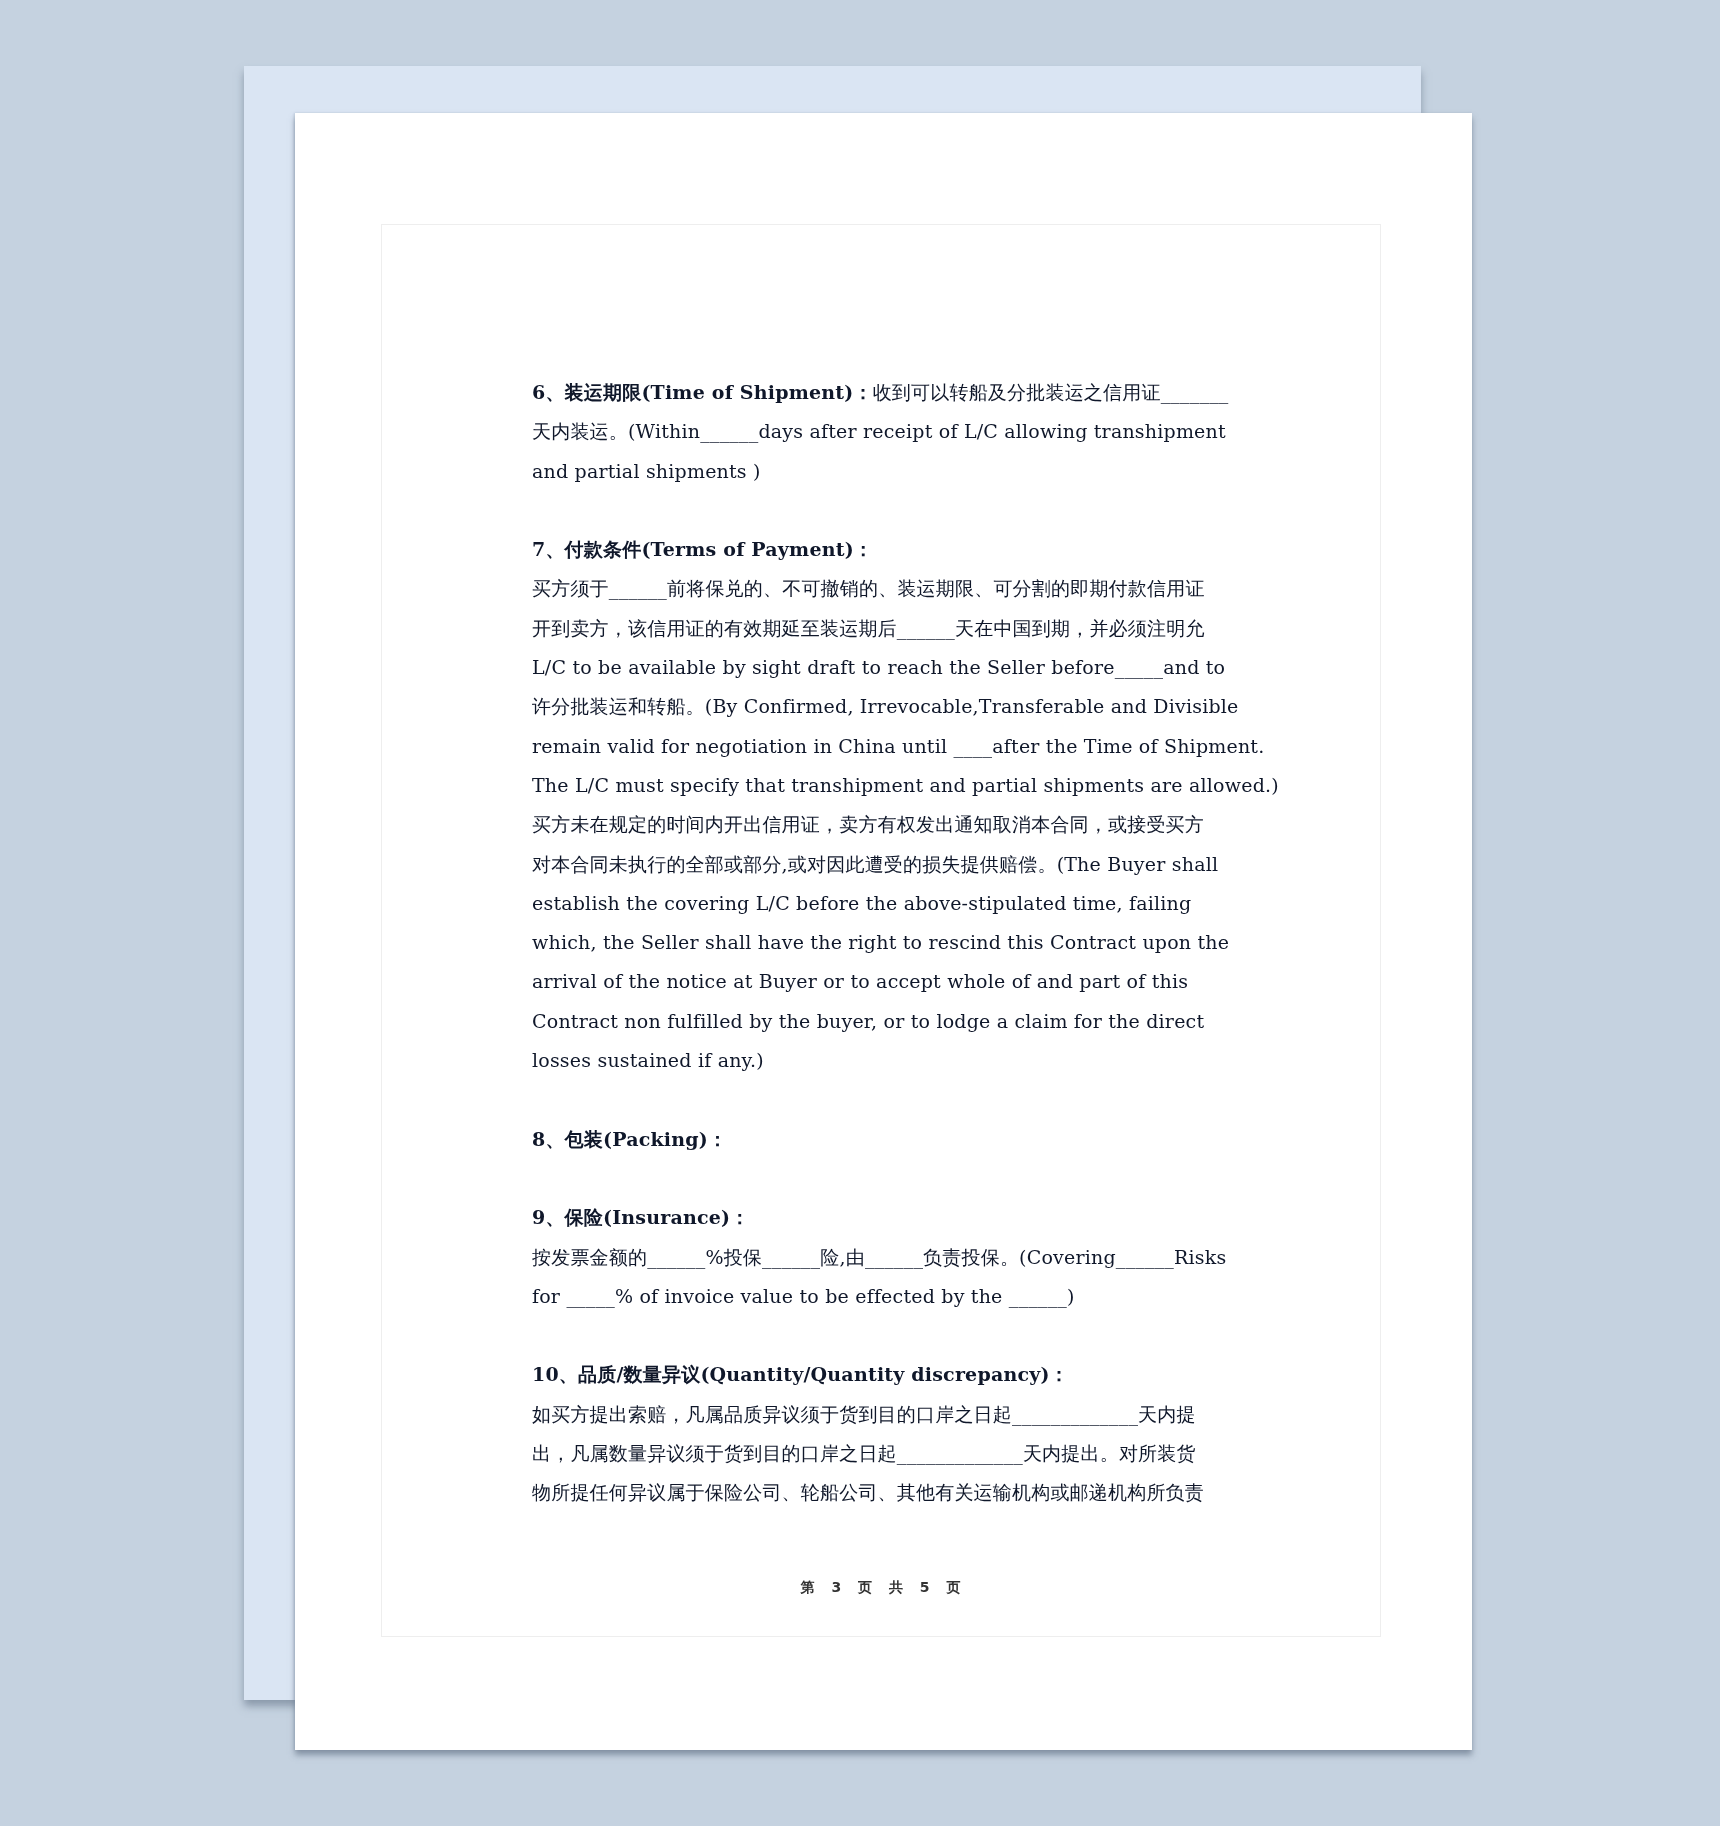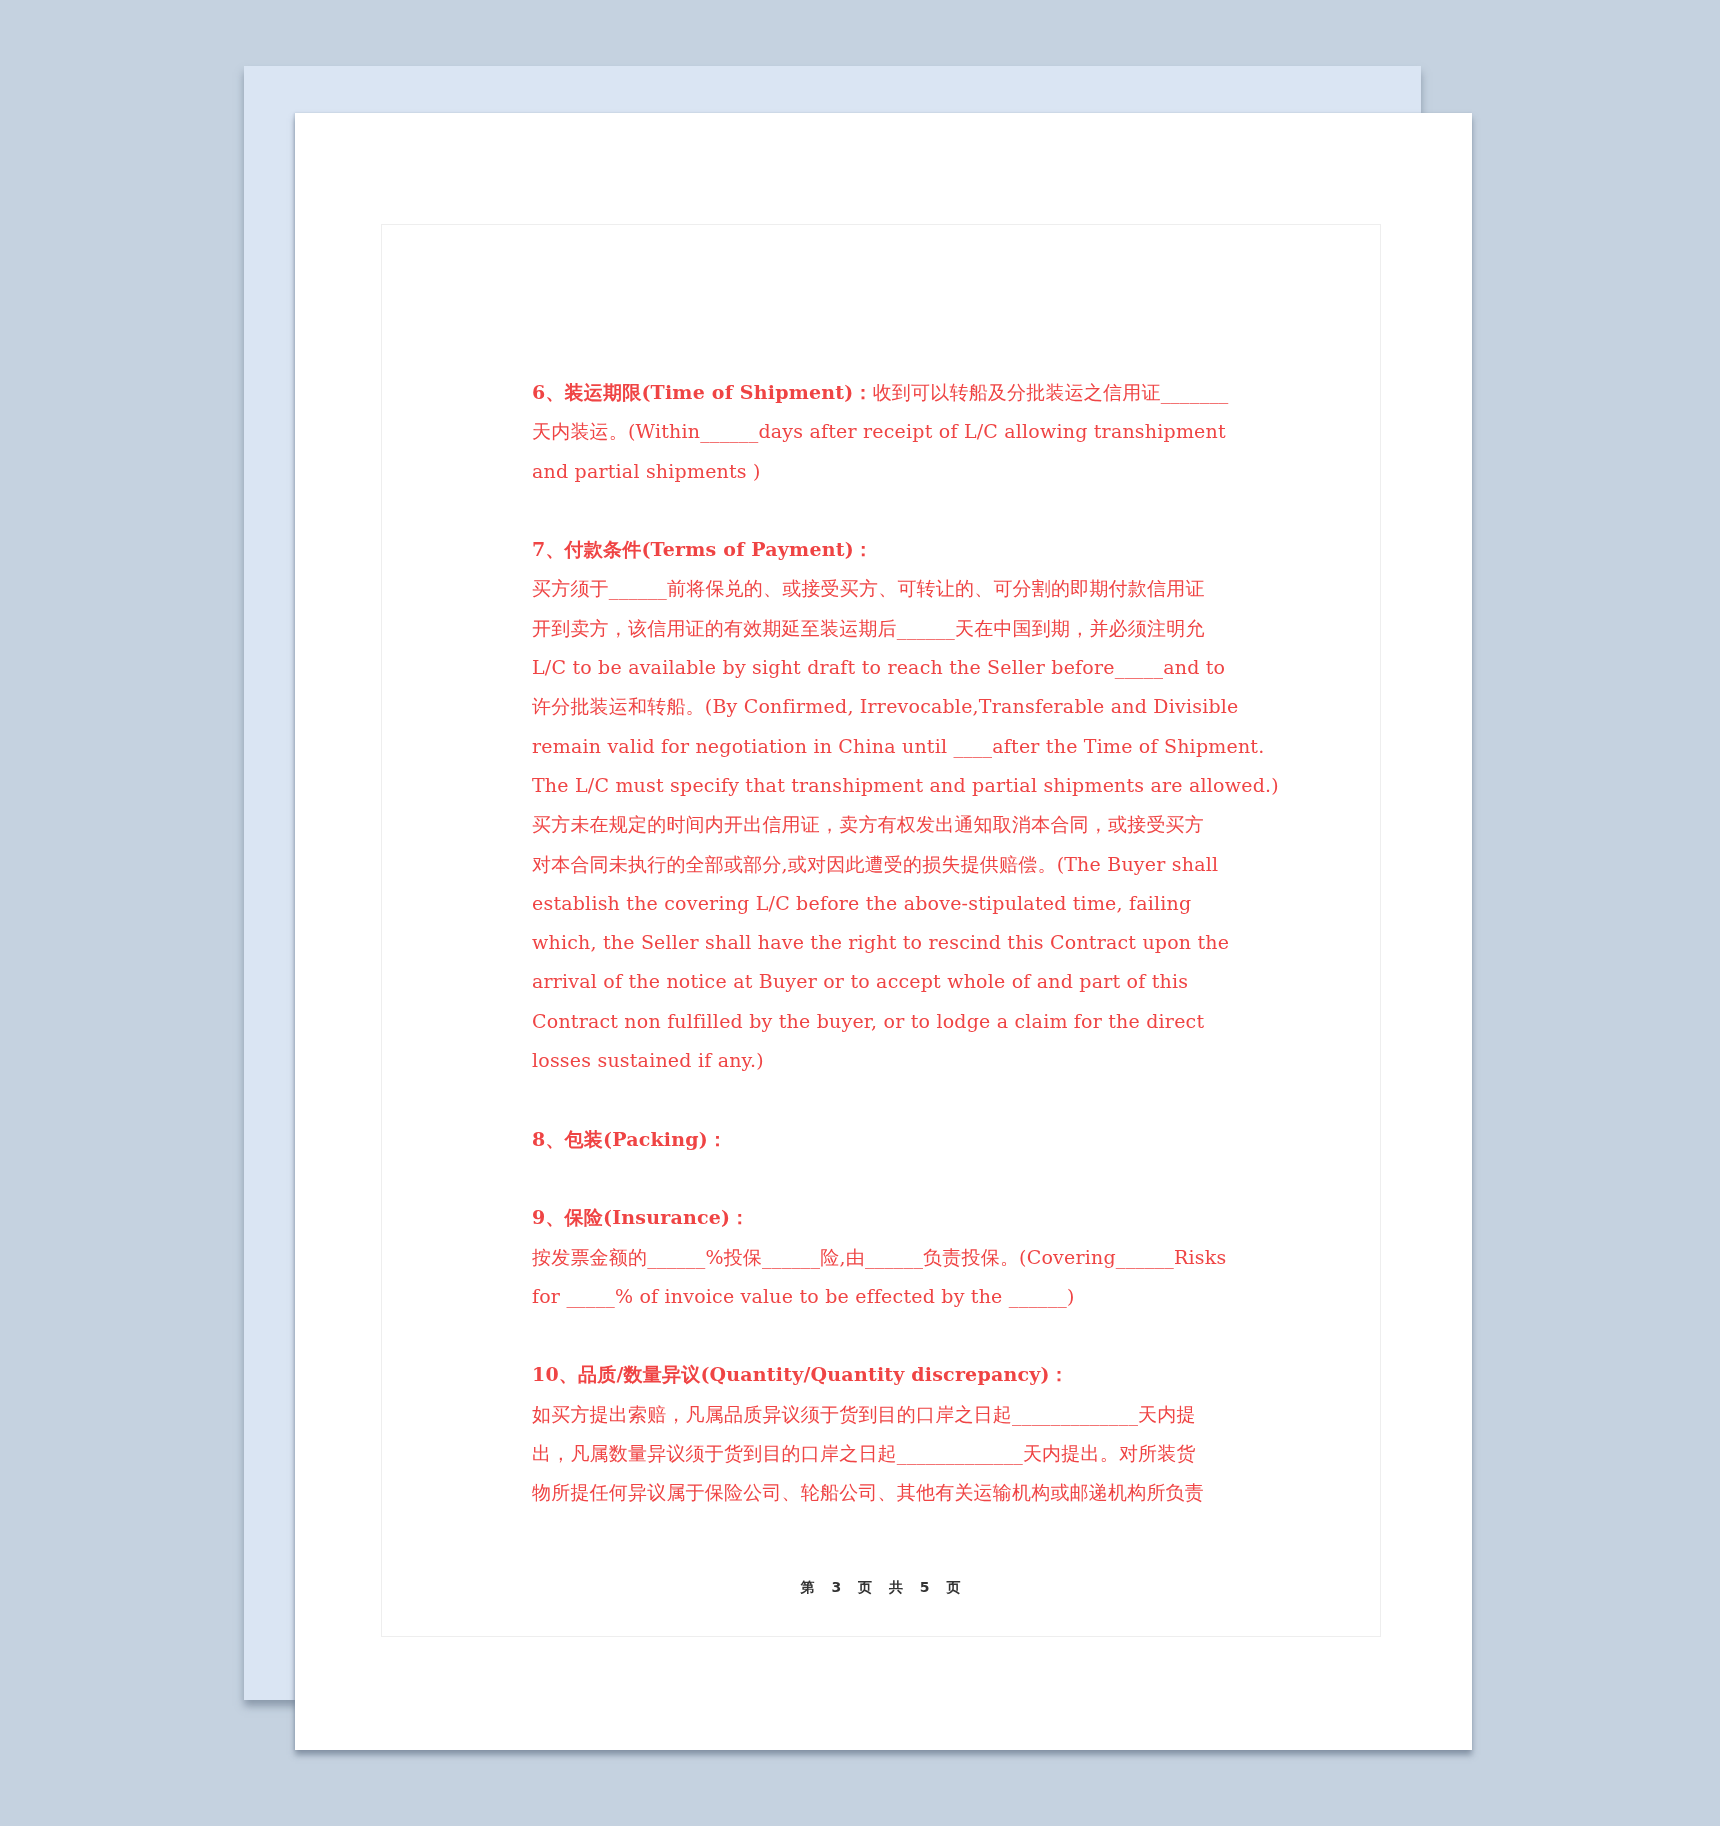--- a/index.html
+++ b/index.html
@@ -19,21 +19,21 @@
     background:#ffffff;
     box-shadow: 0 5px 6px rgba(90,105,125,0.6), -1px 0 2px rgba(150,165,185,0.4);
   }
   .inner-frame {
     position:absolute; left:86px; top:111px; width:1000px; height:1413px;
     border:1px solid #eeeeee;
     box-sizing:border-box;
   }
   .content {
     position:absolute; left:237px; top:260px; width:706px;
-    font-size:19px; line-height:39.3px; color:#ef4444;
+    font-size:19px; line-height:39.3px; color:#0f172a;
     letter-spacing:0.2px;
   }
   .line { white-space:nowrap; height:39.3px; }
   .heading { font-weight:bold; }
   .heading .rest { font-weight:normal; }
   .gap { height:39.3px; }
   .footer {
     position:absolute; left:0; width:1177px; top:1428px;
     text-align:center; font-size:14px; font-weight:bold; color:#333;
     font-family:"DejaVu Sans","Liberation Sans",sans-serif;
@@ -56,21 +56,21 @@
         <span>6、装运期限(Time of Shipment)：</span><span class="rest">收到可以转船及分批装运之信用证_______</span>
       </div>
       <div class="line">天内装运。(Within______days after receipt of L/C allowing transhipment</div>
       <div class="line">and partial shipments )</div>
     </div>
 
     <div class="gap"></div>
 
     <div>
       <div class="line heading">7、付款条件(Terms of Payment)：</div>
-      <div class="line">买方须于______前将保兑的、或接受买方、可转让的、可分割的即期付款信用证</div>
+      <div class="line">买方须于______前将保兑的、不可撤销的、装运期限、可分割的即期付款信用证</div>
       <div class="line">开到卖方，该信用证的有效期延至装运期后______天在中国到期，并必须注明允</div>
       <div class="line">L/C to be available by sight draft to reach the Seller before_____and to</div>
       <div class="line">许分批装运和转船。(By Confirmed, Irrevocable,Transferable and Divisible</div>
       <div class="line">remain valid for negotiation in China until ____after the Time of Shipment.</div>
       <div class="line">The L/C must specify that transhipment and partial shipments are allowed.)</div>
       <div class="line">买方未在规定的时间内开出信用证，卖方有权发出通知取消本合同，或接受买方</div>
       <div class="line">对本合同未执行的全部或部分,或对因此遭受的损失提供赔偿。(The Buyer shall</div>
       <div class="line">establish the covering L/C before the above-stipulated time, failing</div>
       <div class="line">which, the Seller shall have the right to rescind this Contract upon the</div>
       <div class="line">arrival of the notice at Buyer or to accept whole of and part of this</div>

